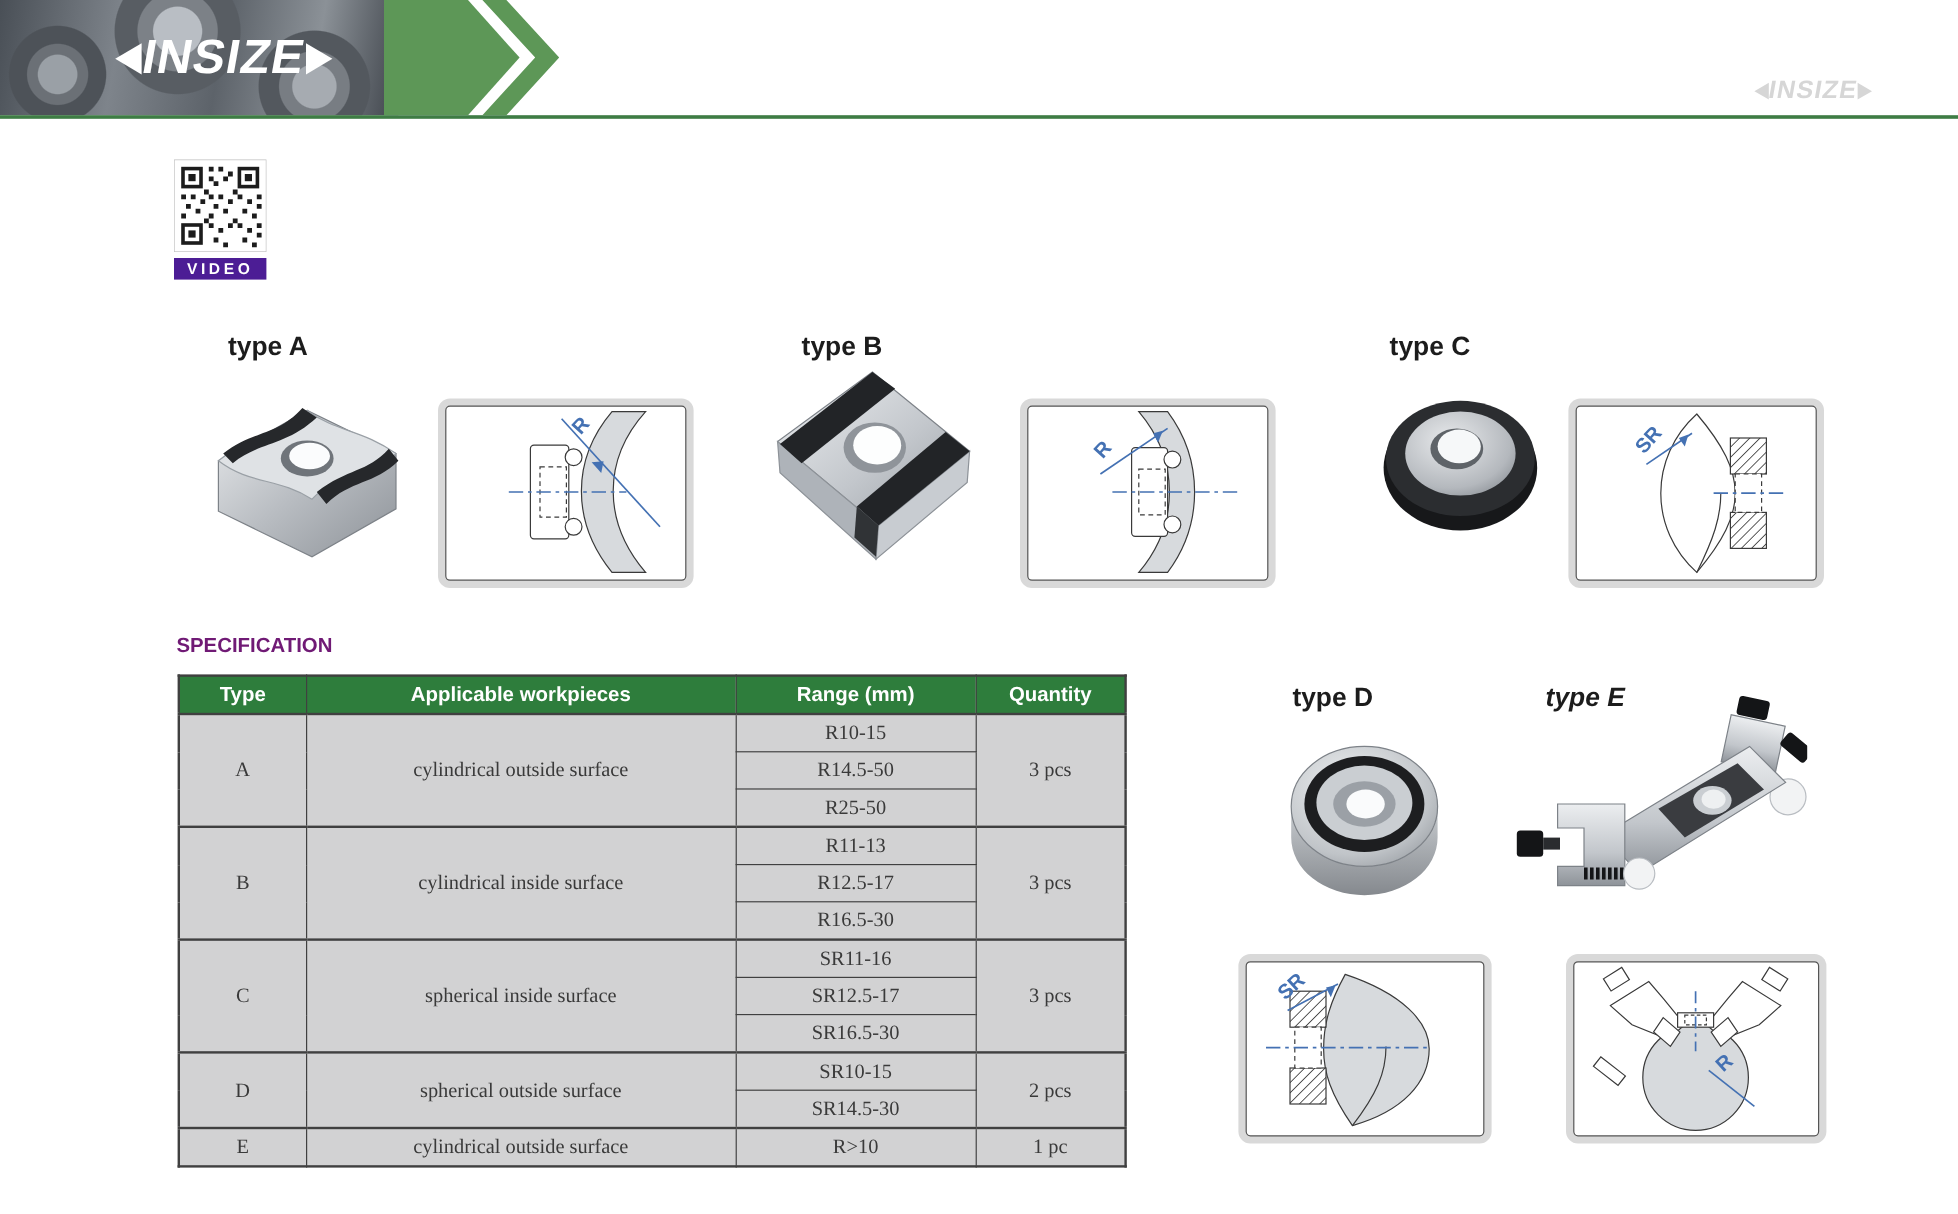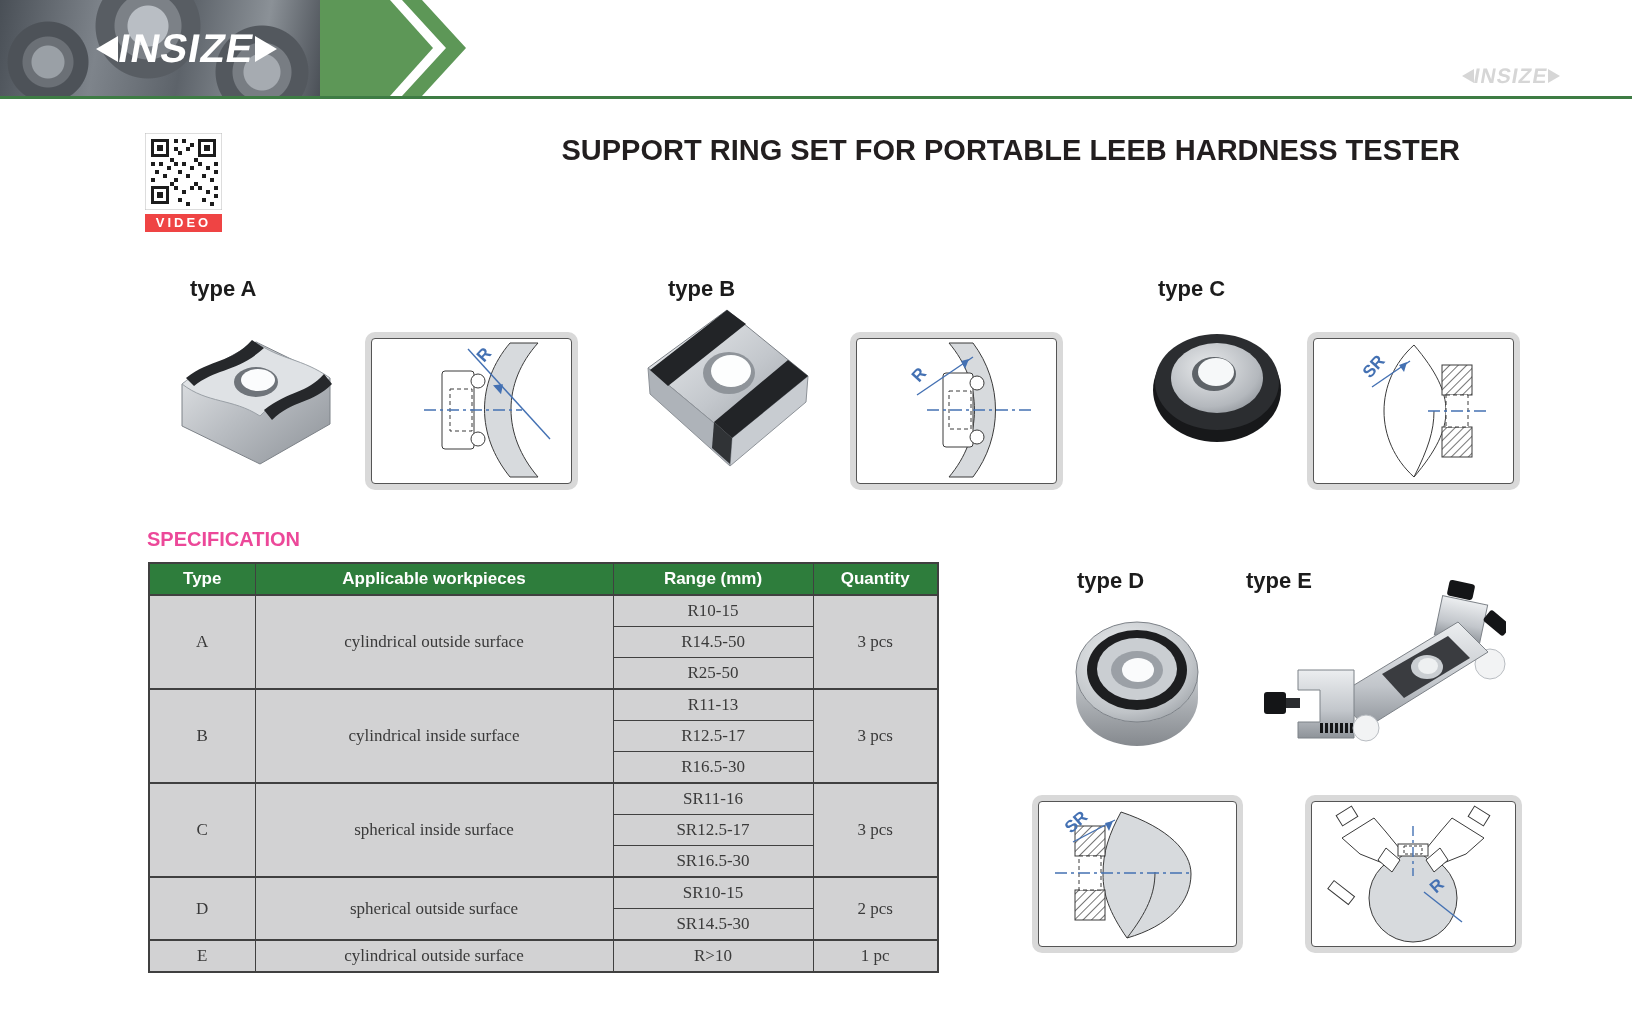--- a/index.html
+++ b/index.html
@@ -26,21 +26,21 @@
   .hdr-logo .triL { border-top:13px solid transparent; border-bottom:13px solid transparent; border-right:22px solid #fff; margin-right:1px;}
   .hdr-logo .triR { border-top:13px solid transparent; border-bottom:13px solid transparent; border-left:22px solid #fff; margin-left:1px;}
   .hdr-line { left:0; top:96px; width:1632px; height:3px; background:#3e7c44; }
   .wm-logo { right:72px; top:64px; color:#d6d6d6; font-size:21px; }
   .wm-logo .triL { border-top:7px solid transparent; border-bottom:7px solid transparent; border-right:12px solid #d6d6d6; }
   .wm-logo .triR { border-top:7px solid transparent; border-bottom:7px solid transparent; border-left:12px solid #d6d6d6; }
 
   
   .qr-wrap { left:145px; top:133px; width:77px; }
   .video-badge {
-    width:77px; height:18px; background:#ef4444; color:#fff; font-weight:bold;
+    width:77px; height:18px; background:#4c1d95; color:#fff; font-weight:bold;
     font-size:13px; letter-spacing:3px; text-align:center; line-height:18px;
   }
 
   
   .title-block { left:440px; top:133px; width:1020px; text-align:right; color:#221e1f; }
   .title-line { font-size:29px; font-weight:bold; line-height:34px; }
 
   
   .type-label { font-size:22px; font-weight:bold; color:#1c1c1c; }
 
@@ -48,21 +48,21 @@
   .diag-box {
     width:213px; height:158px; background:#d9d9d9; border-radius:10px;
     box-sizing:border-box; padding:6px;
   }
   .diag-inner {
     width:100%; height:100%; background:#ffffff; border:1px solid #555;
     border-radius:4px; box-sizing:border-box; overflow:hidden;
   }
 
   
-  .spec-heading { left:147px; top:528px; font-size:20px; font-weight:bold; color:#ec4899; }
+  .spec-heading { left:147px; top:528px; font-size:17px; font-weight:bold; color:#701a75; }
   table.spec { left:148px; top:562px; position:absolute; border-collapse:collapse; table-layout:fixed; }
   table.spec td, table.spec th { border:1px solid #404040; font-size:17px; text-align:center; padding:0;margin-left:44px; }
   table.spec th { background:#2e7d3c; color:#ffffff; font-weight:bold; height:30px; }
   table.spec td { background:#d2d2d3; color:#3a3a3a; height:30px;font-family:Liberation Serif, serif; }
   table.spec { border:2px solid #404040; }
   tr.grp td { border-top:2px solid #404040; }
   td.typ { font-size:18px; }
 
   .blue { color:#4471b3; }
 </style>
@@ -105,28 +105,27 @@
                M53,29h4v4h-4z M61,33h4v4h-4z M69,29h4v4h-4z M57,41h4v4h-4z M65,45h4v4h-4z M69,37h4v4h-4z
                M29,53h4v4h-4z M37,57h4v4h-4z M45,53h4v4h-4z M33,65h4v4h-4z M41,69h4v4h-4z
                M53,53h4v4h-4z M61,57h4v4h-4z M69,53h4v4h-4z M57,65h4v4h-4z M65,69h4v4h-4z M69,61h4v4h-4z
                M25,25h4v4h-4z M49,25h4v4h-4z M25,49h4v4h-4z M49,49h4v4h-4z"></path>
     </g>
   </svg>
   <div class="video-badge">VIDEO</div>
 </div>
 
 <div class="abs title-block">
-  <div class="title-line">SUPPORT RING SET FOR PORTABLE LEEB HARDNESS TESTER</div>
 </div>
 
 <div class="abs type-label" style="left:190px; top:276px;">type A</div>
 <div class="abs type-label" style="left:668px; top:276px;">type B</div>
 <div class="abs type-label" style="left:1158px; top:276px;">type C</div>
 <div class="abs type-label" style="left:1077px; top:568px;">type D</div>
-<div class="abs type-label" style="left:1246px; top:568px;">type E</div>
+<div class="abs type-label" style="left:1288px; top:568px;font-style:italic;">type E</div>
 
 <svg class="abs" style="left:168px; top:312px;" width="172" height="160" viewBox="0 0 172 160">
   <defs>
     <linearGradient id="mA" x1="0" y1="0" x2="1" y2="1">
       <stop offset="0" stop-color="#e9ebed"></stop>
         <stop offset="0.5" stop-color="#b9bdc2"></stop>
         <stop offset="1" stop-color="#8d9298"></stop>
     </linearGradient>
   </defs>
   <polygon points="14,72 88,30 162,66 162,112 92,152 14,114" fill="url(#mA)" stroke="#7d8288" stroke-width="1"></polygon>

